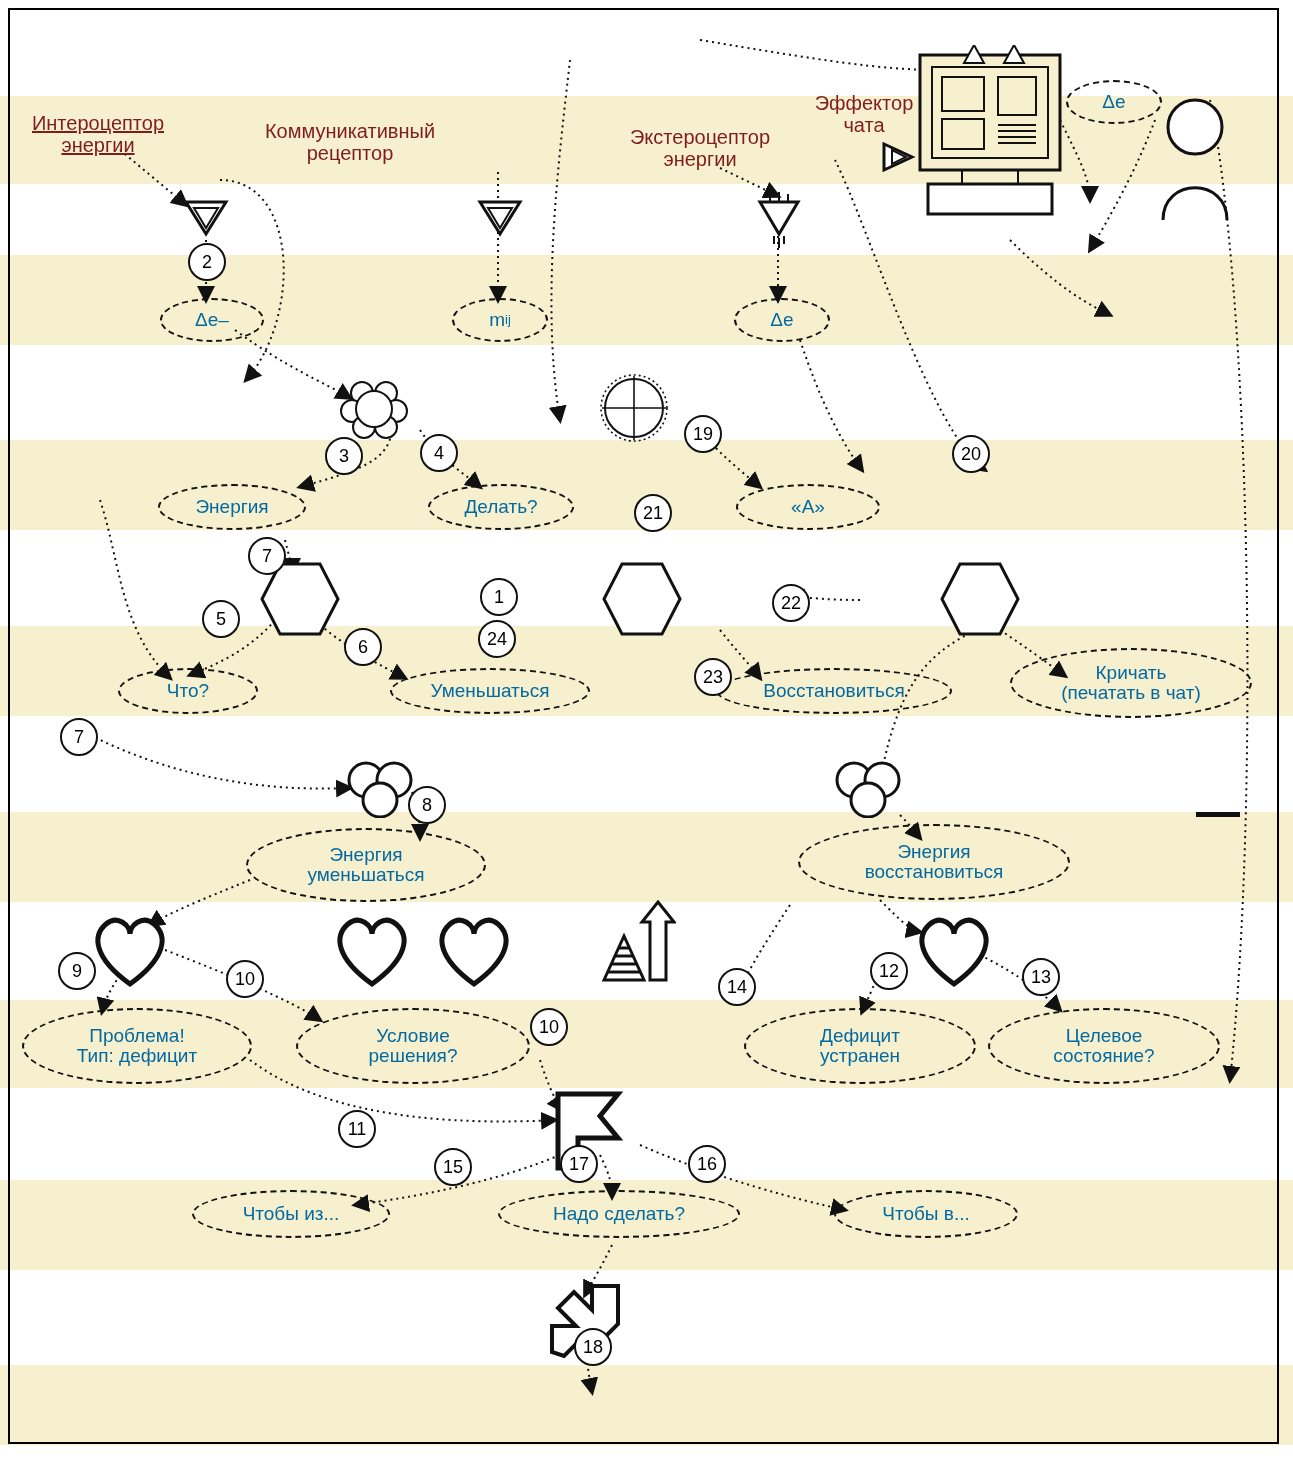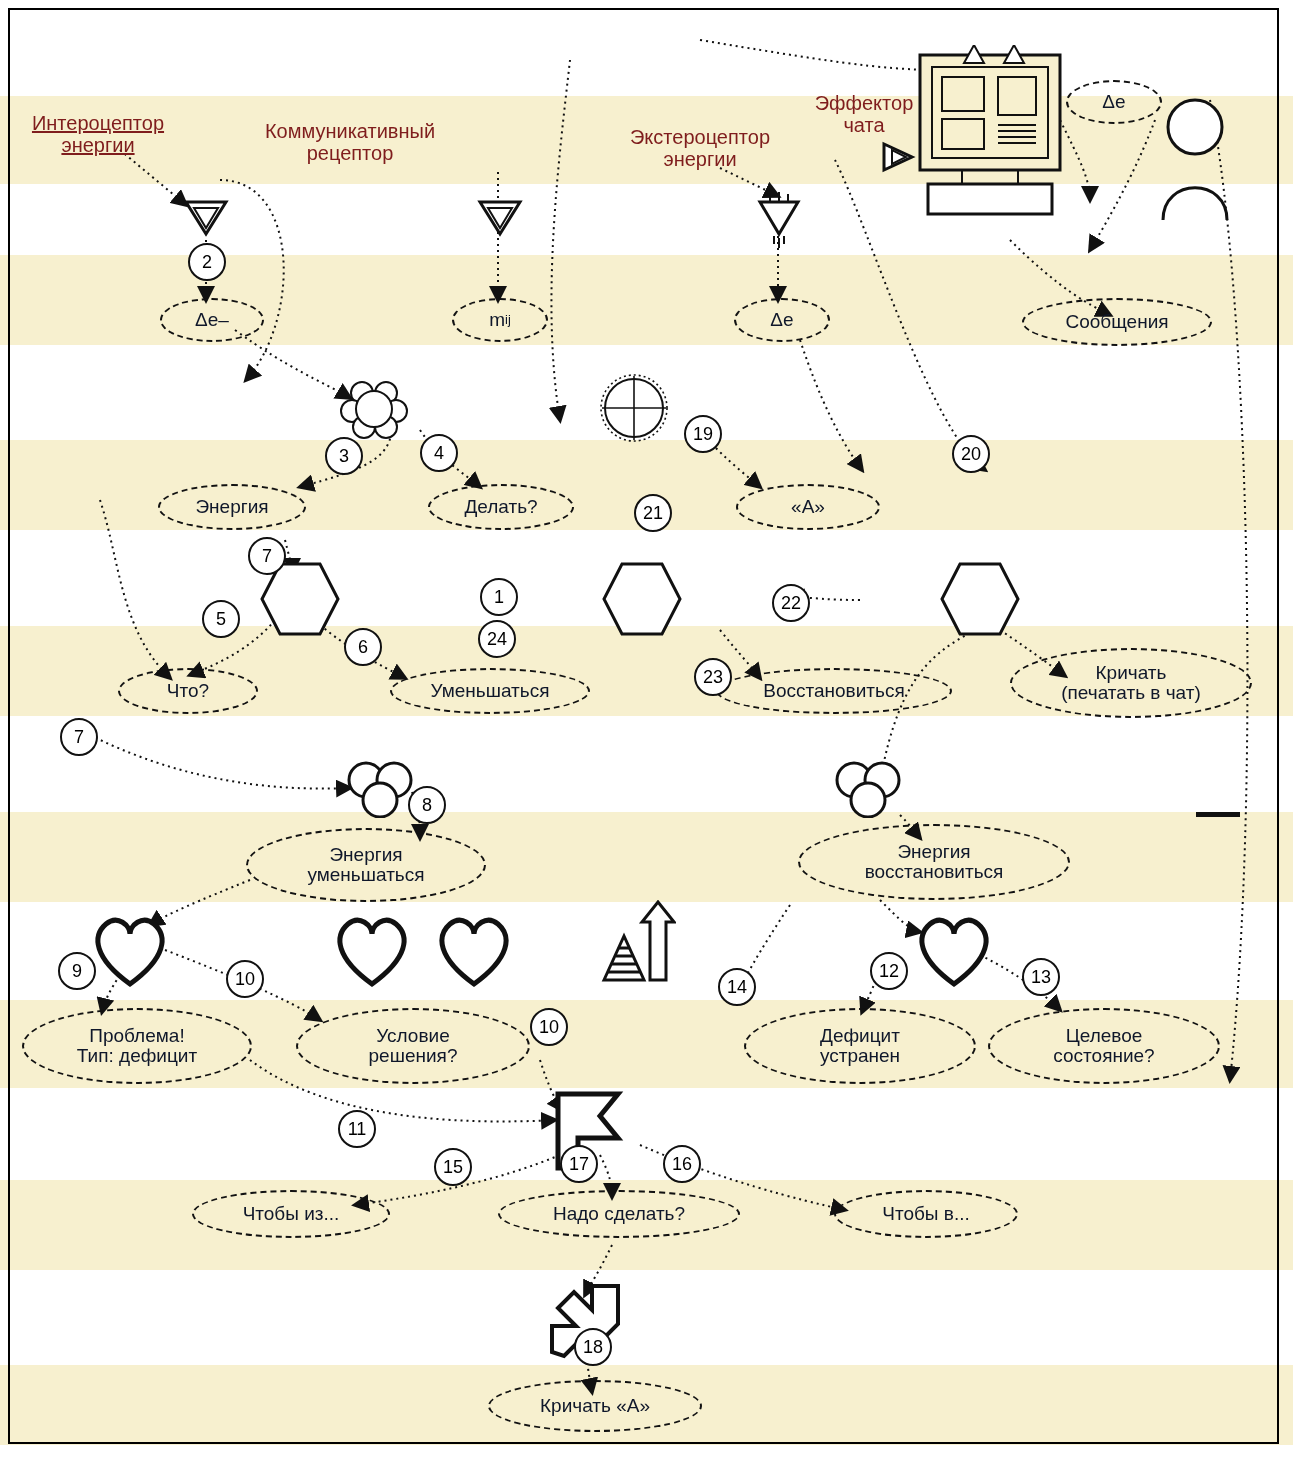--- a/index.html
+++ b/index.html
@@ -39,21 +39,21 @@
     height: 1458px;
   }
   .node {
     position: absolute;
     box-sizing: border-box;
     display: flex;
     align-items: center;
     justify-content: center;
     text-align: center;
     line-height: 1.05;
-    color: #0f172a;
+    color: #0369a1;
   }
   
   .ell {
     border: 2px dashed #111;
     border-radius: 50%;
     background: transparent;
     font-size: 19px;
     padding: 2px 6px;
   }
   
@@ -285,21 +285,20 @@
 
   <div class="node ell" style="left:160px;top:298px;width:104px;height:44px;">Δe–</div>
 
   <div class="node ell" style="left:452px;top:298px;width:96px;height:44px;">
     <span>m</span>
       <sub>ij</sub>
   </div>
 
   <div class="node ell" style="left:734px;top:298px;width:96px;height:44px;">Δe</div>
   <div class="node ell" style="left:1066px;top:80px;width:96px;height:44px;">Δe</div>
-  <div class="node ell" style="left:1022px;top:298px;width:190px;height:48px;">Сообщения</div>
 
   <div class="node ell" style="left:158px;top:484px;width:148px;height:46px;">Энергия</div>
   <div class="node ell" style="left:428px;top:484px;width:146px;height:46px;">Делать?</div>
   <div class="node ell" style="left:736px;top:484px;width:144px;height:46px;">«А»</div>
 
   <div class="node ell" style="left:118px;top:668px;width:140px;height:46px;">Что?</div>
   <div class="node ell" style="left:390px;top:668px;width:200px;height:46px;">Уменьшаться</div>
   <div class="node ell" style="left:716px;top:668px;width:236px;height:46px;">Восстановиться</div>
   <div class="node ell" style="left:1010px;top:648px;width:242px;height:70px;white-space:pre-line;">Кричать
 (печатать в чат)</div>
@@ -315,21 +314,20 @@
 решения?</div>
   <div class="node ell" style="left:988px;top:1008px;width:232px;height:76px;white-space:pre-line;">Целевое
 состояние?</div>
   <div class="node ell" style="left:744px;top:1008px;width:232px;height:76px;white-space:pre-line;">Дефицит
 устранен</div>
 
   <div class="node ell" style="left:192px;top:1190px;width:198px;height:48px;">Чтобы из...</div>
   <div class="node ell" style="left:498px;top:1190px;width:242px;height:48px;">Надо сделать?</div>
   <div class="node ell" style="left:834px;top:1190px;width:184px;height:48px;">Чтобы в...</div>
 
-  <div class="node ell" style="left:488px;top:1380px;width:214px;height:52px;">Кричать «А»</div>
 
   <div class="num" style="left:188px;top:243px;">2</div>
   <div class="num" style="left:325px;top:437px;">3</div>
   <div class="num" style="left:420px;top:434px;">4</div>
   <div class="num" style="left:684px;top:415px;">19</div>
   <div class="num" style="left:952px;top:435px;">20</div>
   <div class="num" style="left:634px;top:494px;">21</div>
   <div class="num" style="left:248px;top:537px;">7</div>
   <div class="num" style="left:480px;top:578px;">1</div>
   <div class="num" style="left:202px;top:600px;">5</div>
@@ -341,17 +339,17 @@
   <div class="num" style="left:408px;top:786px;">8</div>
   <div class="num" style="left:58px;top:952px;">9</div>
   <div class="num" style="left:226px;top:960px;">10</div>
   <div class="num" style="left:870px;top:952px;">12</div>
   <div class="num" style="left:1022px;top:958px;">13</div>
   <div class="num" style="left:718px;top:968px;">14</div>
   <div class="num" style="left:530px;top:1008px;">10</div>
   <div class="num" style="left:338px;top:1110px;">11</div>
   <div class="num" style="left:434px;top:1148px;">15</div>
   <div class="num" style="left:560px;top:1145px;">17</div>
-  <div class="num" style="left:663px;top:1145px;">16</div>
+  <div class="num" style="left:688px;top:1145px;">16</div>
   <div class="num" style="left:574px;top:1328px;">18</div>
 
   <div class="frame"></div>
 </div>
 
 </body></html>

